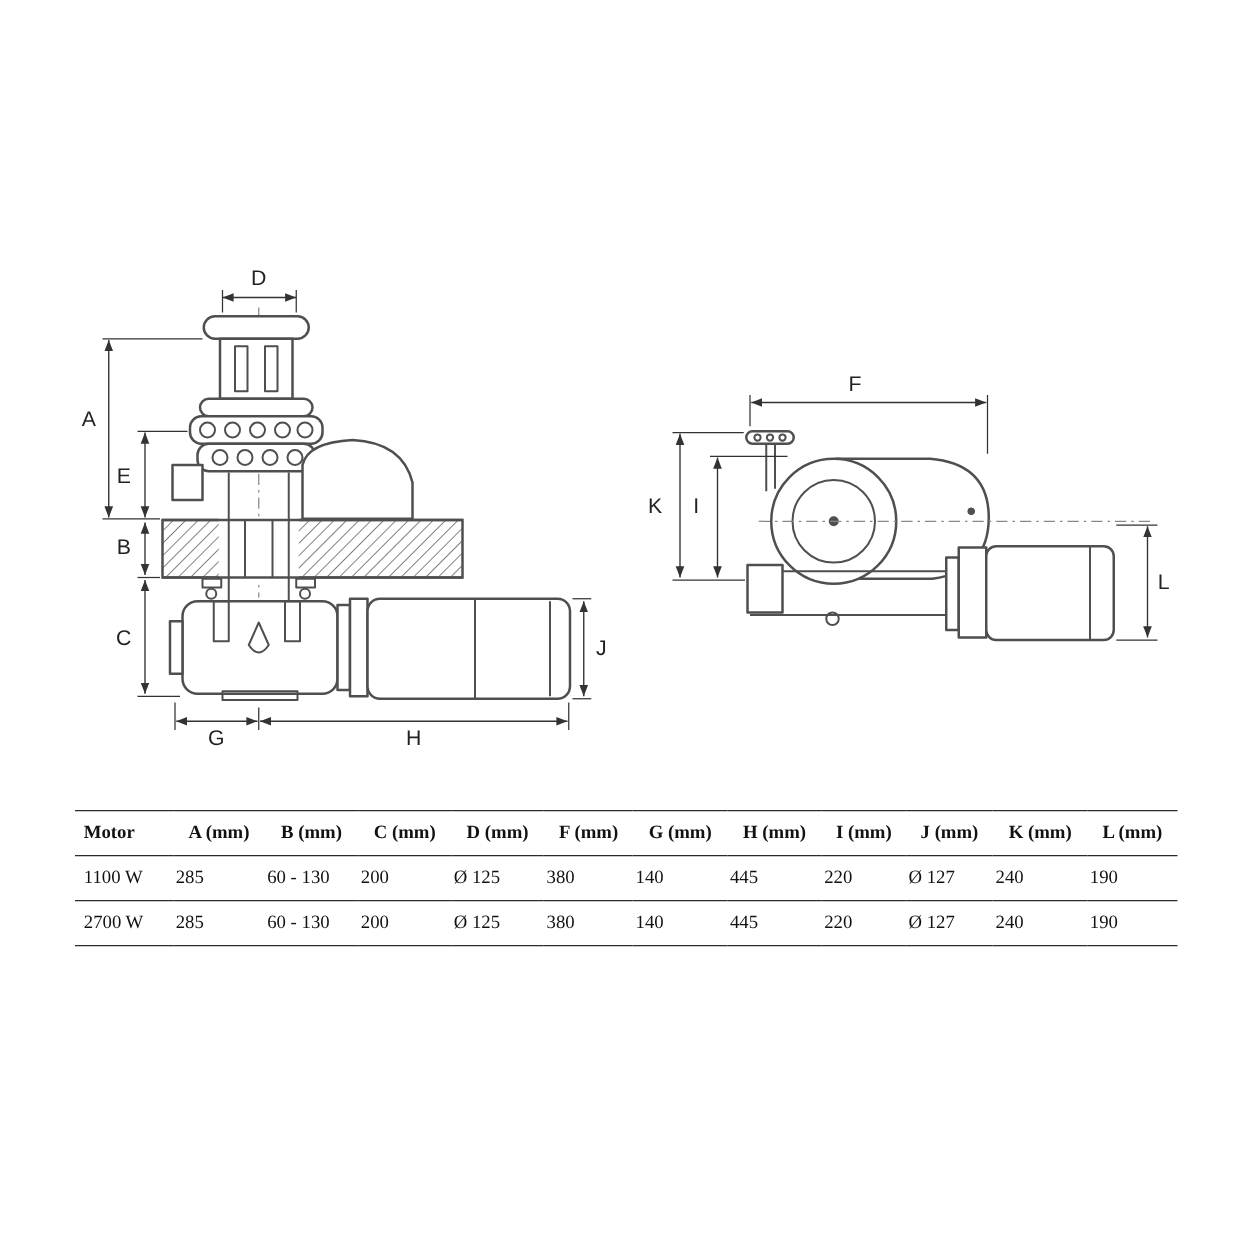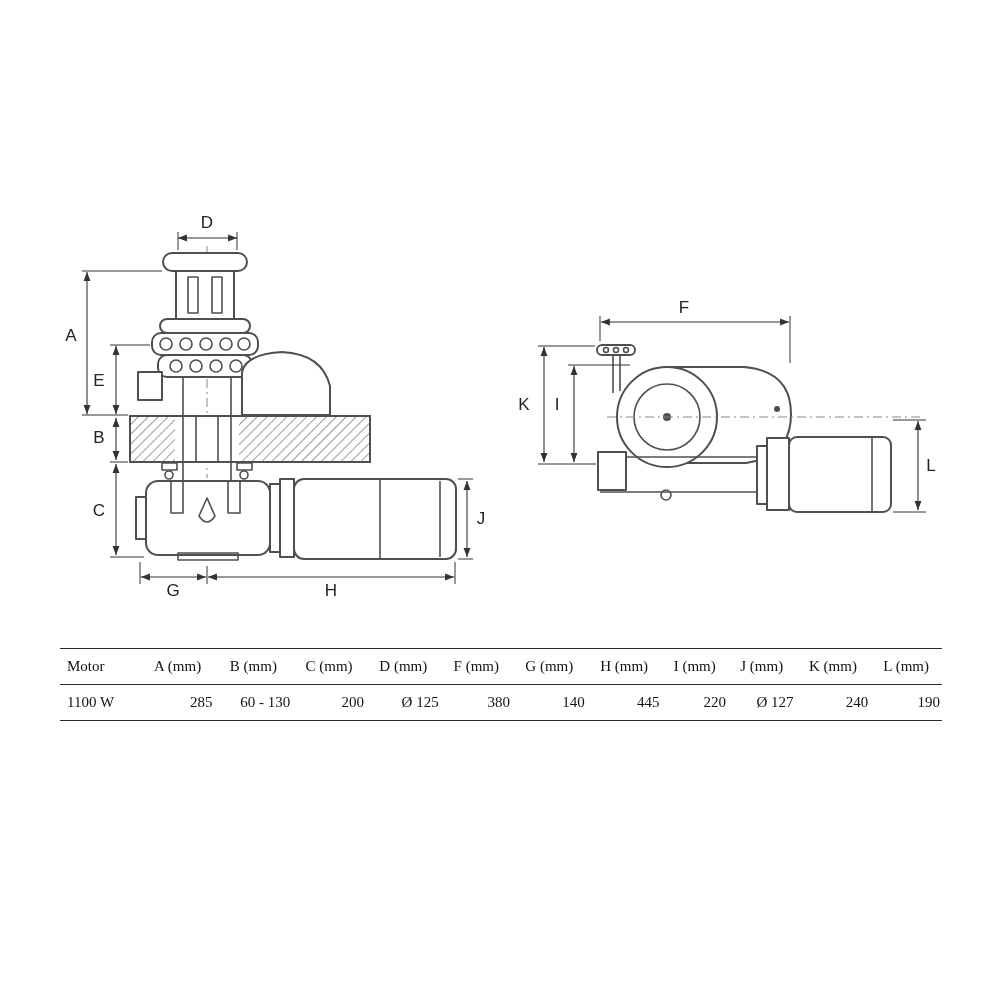--- a/index.html
+++ b/index.html
@@ -11,23 +11,23 @@
   svg .part   { fill:#ffffff; stroke:#4f4f4f; stroke-width:2; stroke-linejoin:round; }
   svg .detail { fill:none; stroke:#4f4f4f; stroke-width:1.6; stroke-linejoin:round; }
   svg .dim    { stroke:#333333; stroke-width:1.1; fill:none; }
   svg .ext    { stroke:#333333; stroke-width:1;   fill:none; }
   svg .cline  { stroke:#888888; stroke-width:1; stroke-dasharray:9 4 2 4; fill:none; }
   svg text.dimlabel { font-family:"Liberation Sans", sans-serif; font-size:17px; fill:#222222; text-anchor:middle; }
 
   .spec-table-wrap { position:absolute; left:60px; top:648px; width:882px; }
   table.spec { width:100%; border-collapse:collapse; font-family:"Liberation Serif", serif;
                font-size:15px; color:#121212; }
-  table.spec thead th { font-weight:normal; border-top:1.6px solid #2b2b2b; border-bottom:1.4px solid #2b2b2b;
+  table.spec thead th { font-weight:bold; border-top:1.6px solid #2b2b2b; border-bottom:1.4px solid #2b2b2b;
                         padding:9px 2px; text-align:center; white-space:nowrap;margin-left:26px; }
-  table.spec tbody td { border-bottom:1.4px solid #2b2b2b; padding:9px 2px; text-align:right; white-space:nowrap; }
+  table.spec tbody td { border-bottom:1.4px solid #2b2b2b; padding:9px 2px; text-align:left; white-space:nowrap; }
   table.spec th:first-child, table.spec td:first-child { text-align:left; padding-left:7px; }
 </style>
 </head>
 <body>
 
 <svg class="drawing" width="1000" height="630" viewBox="0 0 1000 630" xmlns="http://www.w3.org/2000/svg">
   <defs>
     <marker id="ah" viewBox="0 0 10 10" refX="9" refY="5" markerWidth="9" markerHeight="9" orient="auto-start-reverse">
       <path d="M0,1.5 L9,5 L0,8.5 Z" fill="#333333"></path>
     </marker>
@@ -239,15 +239,29 @@
         <td>200</td>
         <td>Ø 125</td>
         <td>380</td>
         <td>140</td>
         <td>445</td>
         <td>220</td>
         <td>Ø 127</td>
         <td>240</td>
         <td>190</td>
       </tr>
+      <tr>
+        <td>2700 W</td>
+        <td>285</td>
+        <td>60 - 130</td>
+        <td>200</td>
+        <td>Ø 125</td>
+        <td>380</td>
+        <td>140</td>
+        <td>445</td>
+        <td>220</td>
+        <td>Ø 127</td>
+        <td>240</td>
+        <td>190</td>
+      </tr>
     </tbody>
   </table>
 </div>
 
 </body></html>

